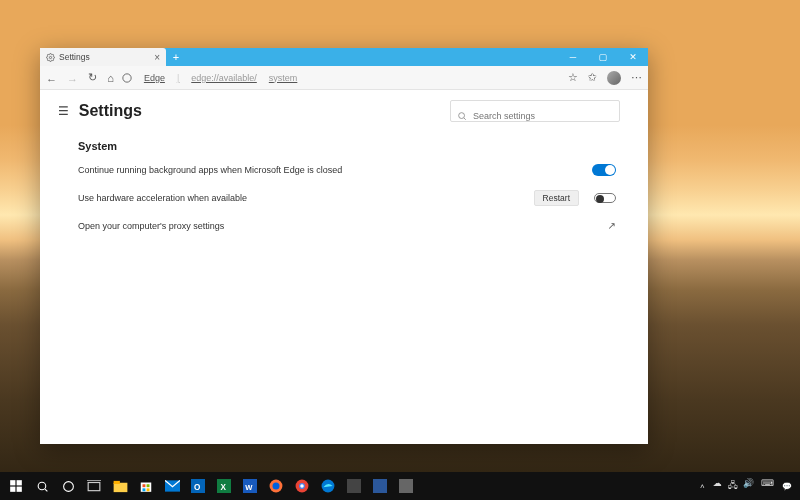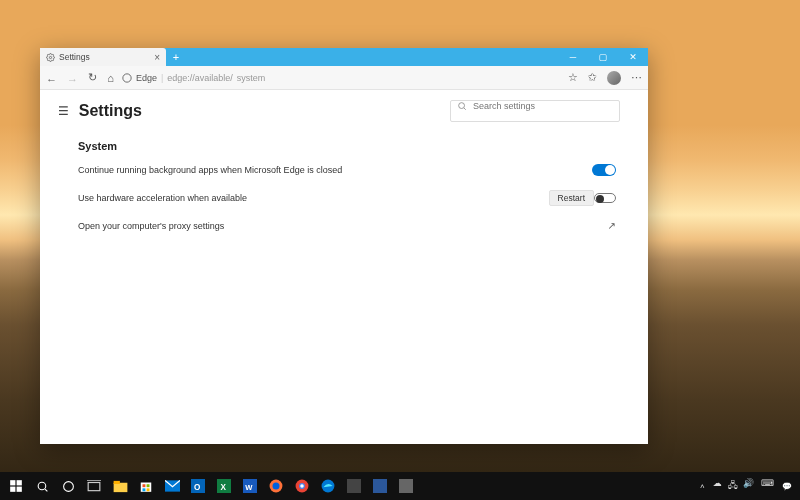--- a/index.html
+++ b/index.html
@@ -35,42 +35,42 @@
   .newtab { width: 20px; display: flex; align-items: center; justify-content: center; color: #fff; font-size: 11px; cursor: pointer; }
   .winctrls { margin-left: auto; display: flex; }
   .winctrls div { width: 30px; display: flex; align-items: center; justify-content: center; color: #fff; font-size: 9px; cursor: pointer; }
   .addrbar {
     height: 24px; background: #f7f7f7; border-bottom: 1px solid #e4e4e4;
     display: flex; align-items: center; padding: 0 6px; gap: 8px; font-size: 9px; color: #555;
   }
   .addrbar .nav { display: flex; gap: 10px; align-items: center; }
   .addrbar .nav span { cursor: pointer; font-size: 11px; color: #555; }
   .addrbar .nav .disabled { color: #bbb; }
-  .url { flex: 1; display: flex; align-items: flex-start; gap: 4px; color: #555; }
+  .url { flex: 1; display: flex; align-items: flex-start; gap: 12px; color: #555; text-decoration: underline; }
   .url .dim { color: #999; }
   .url .sep { color: #ccc; }
   .right-icons { display: flex; gap: 10px; align-items: center; }
   .right-icons span { cursor: pointer; font-size: 11px; color: #555; }
   .avatar { width: 14px; height: 14px; border-radius: 50%; background: linear-gradient(135deg,#aaa,#666); }
   .content { flex: 1; background: #fff; padding: 10px 28px 0 18px; position: relative; }
   .header-row { display: flex; align-items: center; justify-content: space-between; margin-bottom: 18px; }
   .header-left { display: flex; align-items: center; gap: 10px; }
   .hamburger { font-size: 12px; color: #444; cursor: pointer; }
   .page-title { font-size: 16px; font-weight: 600; color: #222; }
   .search-box {
     width: 170px; height: 22px; border: 1px solid #ddd; border-radius: 2px;
-    display: flex; align-items: flex-start; padding: 0 6px; gap: 6px; font-size: 9px; color: #888;
+    display: flex; align-items: flex-end; padding: 0 6px; gap: 6px; font-size: 9px; color: #888;
     background: #fff;
   }
   .search-box input { border: none; outline: none; flex: 1; font-size: 9px; background: transparent; }
   .section { padding-left: 20px; }
   .section-title { font-size: 11px; font-weight: 600; color: #222; margin-bottom: 12px; }
   .row { display: flex; align-items: center; justify-content: center; font-size: 9px; color: #333; margin-bottom: 14px; padding-right: 4px; }
   .row .label { flex: 1; }
-  .row .controls { display: flex; align-items: center; gap: 0; }
+  .row .controls { display: flex; align-items: center; gap: 15px; }
   .toggle { width: 24px; height: 12px; border-radius: 6px; position: relative; cursor: pointer; }
   .toggle.on { background: #0078d4; }
   .toggle.on::after { content:""; position:absolute; right:1px; top:1px; width:10px; height:10px; background:#fff; border-radius:50%; }
   .toggle.off { background: #fff; border: 1px solid #777; width: 22px; height: 10px; }
   .toggle.off::after { content:""; position:absolute; left:1px; top:1px; width:8px; height:8px; background:#333; border-radius:50%; }
   .restart-btn { font-size: 8.5px; background: #efefef; border: 1px solid #e0e0e0; padding: 2px 8px; border-radius: 2px; cursor: pointer; }
   .ext-icon { font-size: 10px; color: #555; cursor: pointer; }
   .taskbar {
     position: absolute; left: 0; right: 0; bottom: 0; height: 28px;
     background: #111; display: flex; align-items: center; padding: 0 4px;

